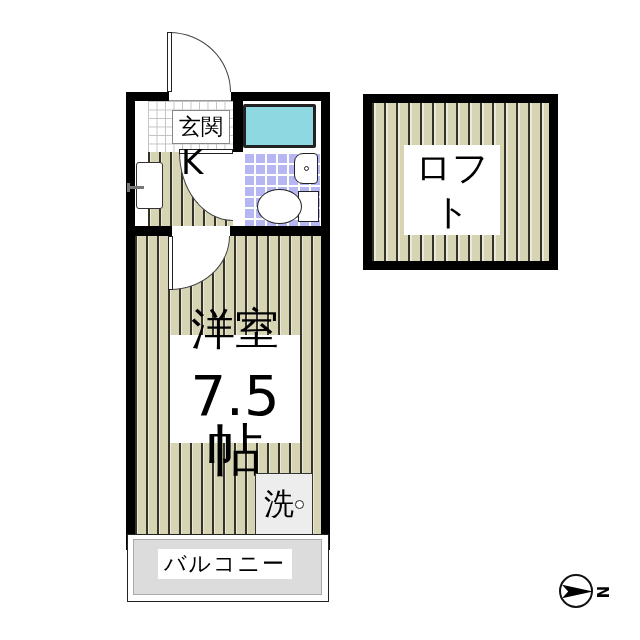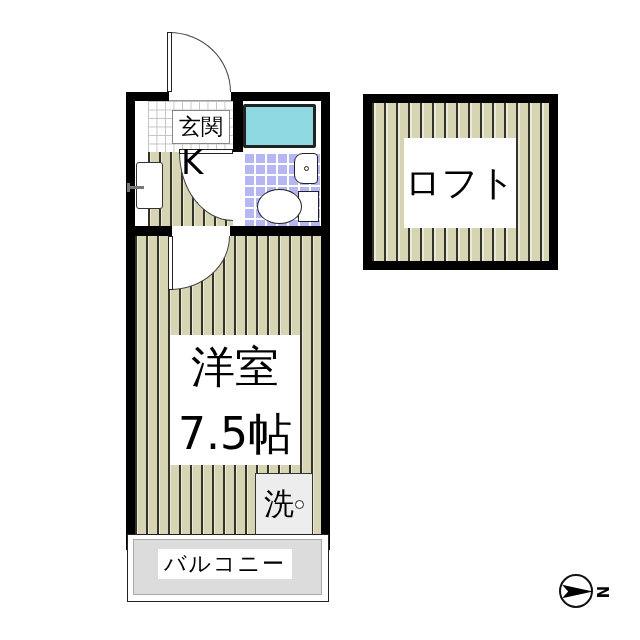--- a/index.html
+++ b/index.html
@@ -82,43 +82,43 @@
 
   <div class="abs fixture" style="left:298px;top:191px;width:21px;height:31px;"></div>
   <div class="abs fixture" style="left:257px;top:189px;width:45px;height:35px;border-radius:50%;"></div>
 
   <div class="abs" style="left:172px;top:226px;width:58px;height:10px;background:#fff;"></div>
 
   <div class="abs arc" style="left:170px;top:236px;width:60px;height:54px;
        border-bottom-right-radius:100% 100%;border-right:1.5px solid #444;border-bottom:1.5px solid #444;"></div>
   <div class="abs door-leaf" style="left:168px;top:236px;width:5px;height:54px;"></div>
 
-  <div class="abs label-box" style="left:170px;top:335px;width:130px;height:130px;gap:12px;">
+  <div class="abs label-box" style="left:170px;top:335px;width:130px;height:108px;gap:12px;">
     <span style="font-size:44px;line-height:56px;">洋室</span>
-    <span style="font-size:44px;line-height:54px;">7.5帖</span>
+    <span style="font-size:56px;line-height:54px;">7.5帖</span>
   </div>
 
   <div class="abs" style="left:255px;top:473px;width:58px;height:62px;background:#ededed;border:1.5px solid #333;box-sizing:border-box;display:flex;align-items:center;justify-content:center;">
     <span style="font-size:30px;">洗</span>
     <span style="width:9px;height:9px;border:1.5px solid #222;border-radius:50%;background:#fff;box-sizing:border-box;margin-left:1px;"></span>
   </div>
 
   <div class="abs" style="left:135px;top:540px;width:108px;height:7px;background:#fff;border-top:1.5px solid #999;border-bottom:1.5px solid #999;box-sizing:border-box;"></div>
   <div class="abs" style="left:189px;top:535px;width:1.5px;height:17px;background:#333;"></div>
 
   <div class="abs" style="left:127px;top:534px;width:202px;height:68px;background:#fff;border:1.5px solid #222;box-sizing:border-box;">
     <div class="abs" style="left:5px;top:4px;width:189px;height:56px;background:#dcdcdc;border:1px solid #aaa;box-sizing:border-box;"></div>
     <div class="abs label-box" style="left:30px;top:14px;width:134px;height:30px;">
       <span style="font-size:22px;letter-spacing:2px;">バルコニー</span>
     </div>
   </div>
 
   <div class="abs wall" style="left:363px;top:94px;width:195px;height:176px;"></div>
   <div class="abs stripes12" style="left:372px;top:103px;width:177px;height:158px;"></div>
-  <div class="abs label-box" style="left:404px;top:138px;width:112px;height:90px;">
+  <div class="abs label-box" style="left:404px;top:145px;width:96px;height:90px;">
     <span style="font-size:36px;line-height:44px;">ロフト</span>
   </div>
 
   <div class="abs" style="left:559px;top:574px;width:34px;height:34px;border:2px solid #111;border-radius:50%;background:#fff;box-sizing:border-box;"></div>
   <div class="abs" style="left:562px;top:581px;width:31px;height:21px;background:#000;clip-path:polygon(0% 18%,100% 50%,0% 82%,20% 50%);"></div>
   <div class="abs" style="left:594px;top:584px;width:16px;height:16px;font-size:15px;font-weight:bold;transform:rotate(90deg);text-align:center;line-height:16px;">N</div>
 
 </div>
 
 </body></html>

